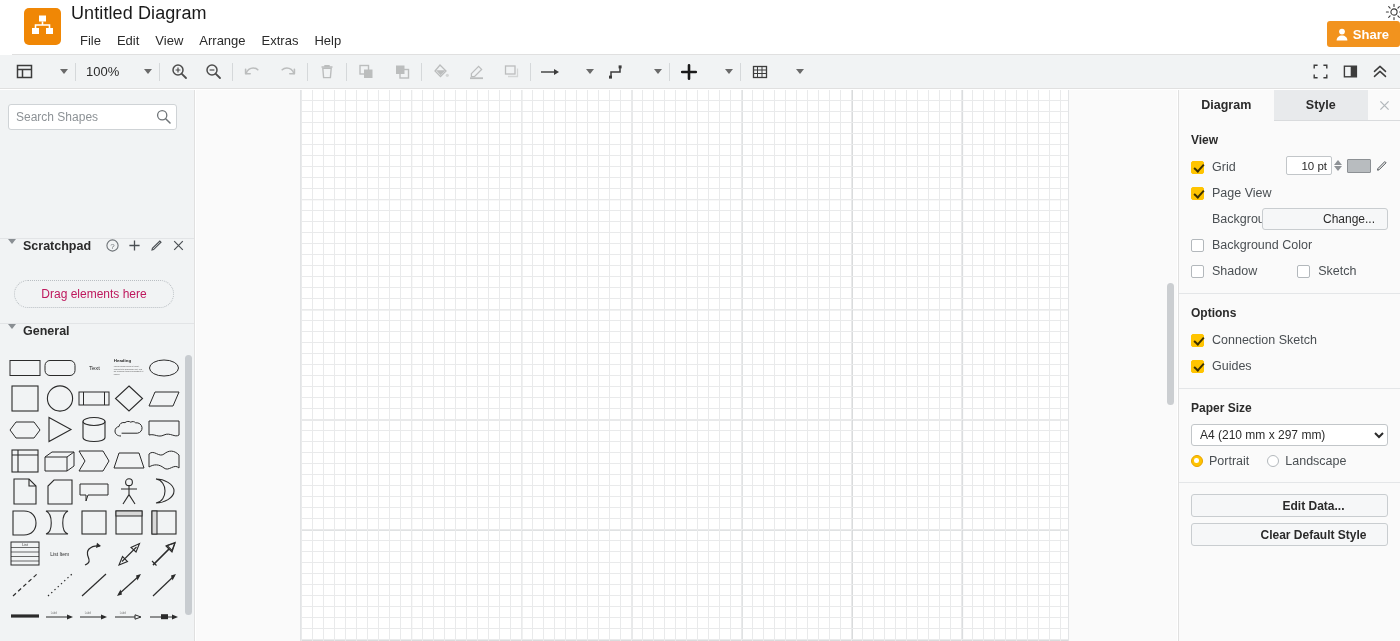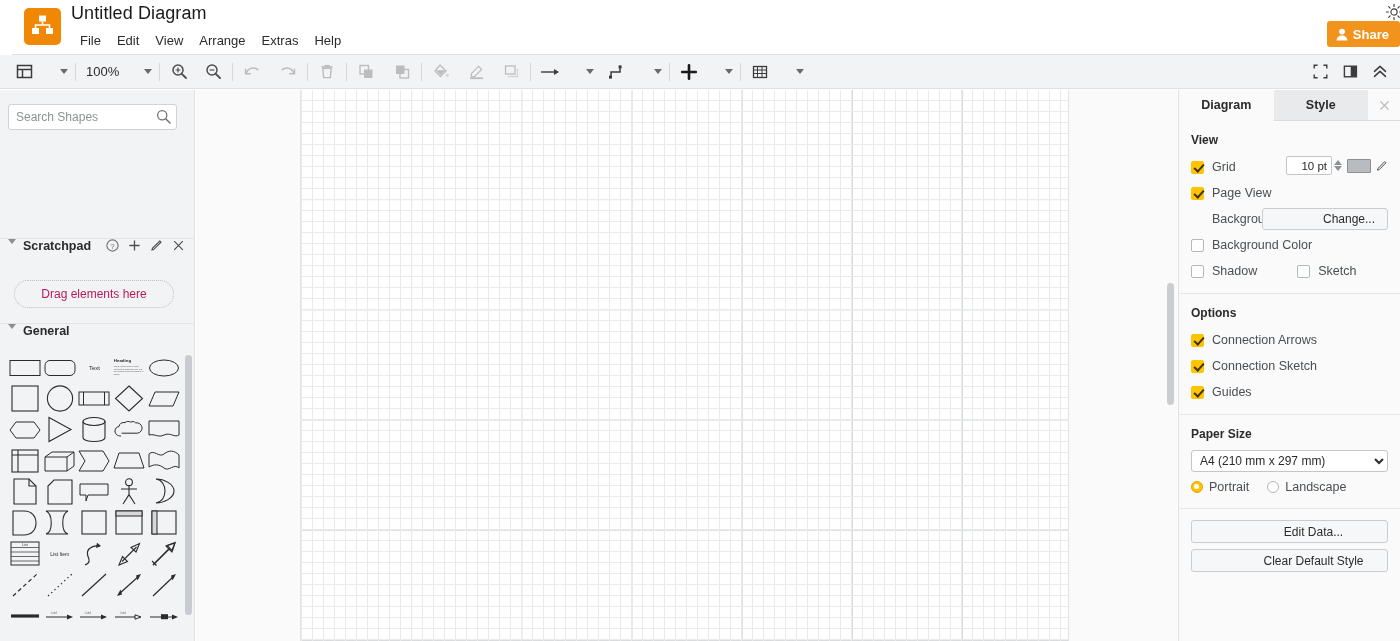--- a/index.html
+++ b/index.html
@@ -203,21 +203,21 @@
   #orient-row { display: flex; align-items: center; margin-top: 8px; text-align: right; }
   .radio {
     width: 12px; height: 12px; border-radius: 50%; border: 1.4px solid #b3b8bc;
     background: #fff; margin-right: 6px; position: relative; cursor: pointer; flex: none;
   }
   .radio.on { border-color: #e8a200; background: #ffc400; }
   .radio.on::after {
     content: ""; position: absolute; left: 2.4px; top: 2.4px;
     width: 4.6px; height: 4.6px; border-radius: 50%; background: #fff;
   }
-  .wide-btn { width: 100%; margin-bottom: 6px; height: 23px; }
+  .wide-btn { width: 100%; margin-bottom: 6px; height: 23px; font-weight: bold; }
 </style>
 </head>
 <body>
 
 <div id="app">
 
   <div id="header">
     <div id="logo">
       <svg width="25" height="25" viewBox="0 0 25 25">
         <rect x="9" y="1.5" width="7" height="6" fill="#fff"></rect>
@@ -792,24 +792,20 @@
         <div class="rlabel">Sketch</div>
       </div>
     </div>
 
     <div class="rdivider"></div>
 
     <div class="rsec">
       <div class="rsec-title">Options</div>
       <div class="rrow">
         <div class="cbx on"></div>
-        <div class="rlabel">Connection Arrows</div>
-      </div>
-      <div class="rrow">
-        <div class="cbx on"></div>
         <div class="rlabel">Connection Sketch</div>
       </div>
       <div class="rrow">
         <div class="cbx on"></div>
         <div class="rlabel">Guides</div>
       </div>
     </div>
 
     <div class="rdivider"></div>
 

